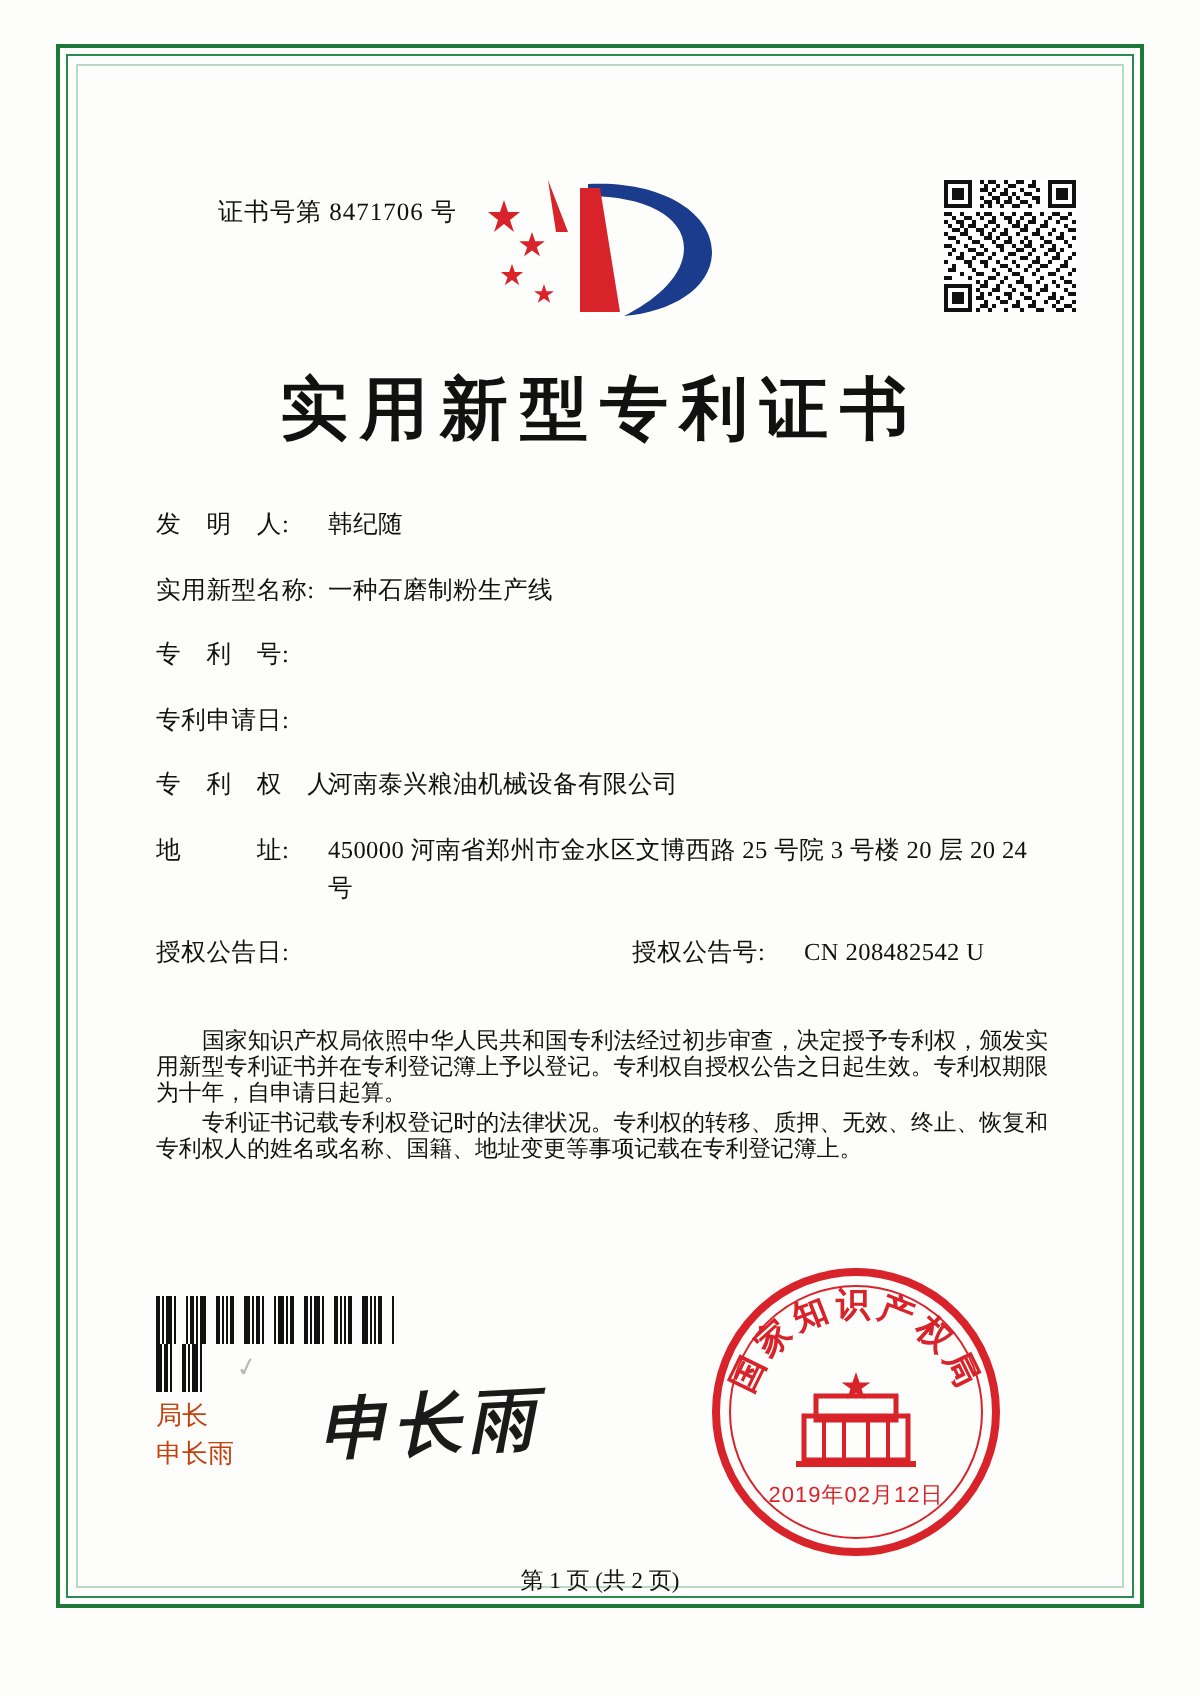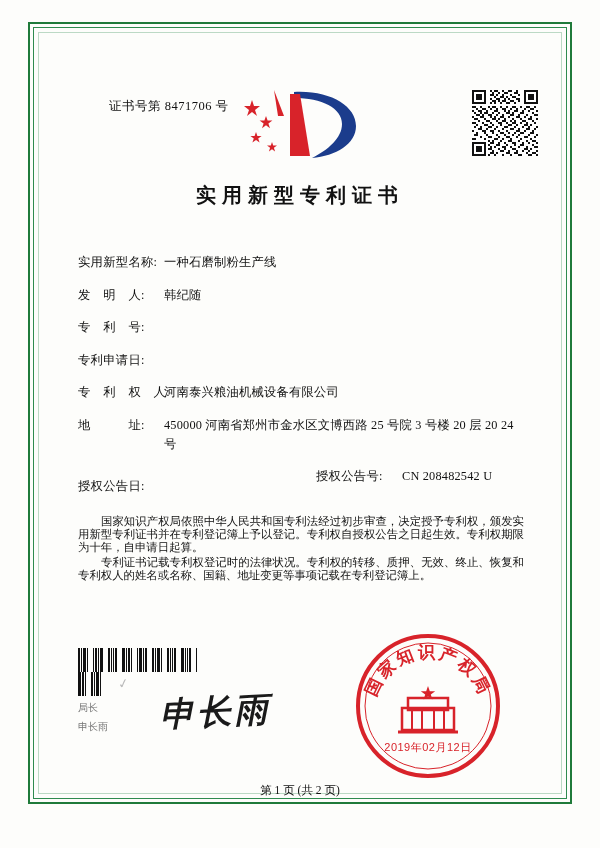--- a/index.html
+++ b/index.html
@@ -78,21 +78,21 @@
     height: 66px;
   }
 
   
   .title {
     position: absolute;
     left: 0;
     right: 0;
     top: 182px;
     text-align: center;
-    font-size: 20px;
+    font-size: 34px;
     font-weight: bold;
     letter-spacing: 6px;
     color: #111;
     font-family: "Liberation Serif", "DejaVu Serif", serif;
   }
 
   
   .fields {
     position: absolute;
     left: 78px;
@@ -116,21 +116,20 @@
   .field-value {
     flex: 1;
     letter-spacing: 0.2px;
   }
   .field-row.double {
     justify-content: flex-start;
   }
   .field-row.double .half-left {
     display: flex;
     width: 238px;
-    margin-top: 10px;
   }
   .field-row.double .half-right {
     display: flex;
     flex: 1;
   }
   .half-right .field-label { width: 86px; }
 
   
   .paragraphs {
     position: absolute;
@@ -161,23 +160,23 @@
     height: 100%;
     margin-right: 1px;
     vertical-align: top;
   }
 
   
   .sig-label {
     position: absolute;
     left: 78px;
     top: 698px;
-    font-size: 10px;
+    font-size: 13px;
     line-height: 19px;
-    color: #737373;
+    color: #c2410c;
   }
   .sig-hand {
     position: absolute;
     left: 160px;
     top: 688px;
     width: 170px;
     height: 52px;
     font-family: "Liberation Serif", "DejaVu Serif", serif;
     font-size: 34px;
     font-style: italic;
@@ -513,26 +512,26 @@
           <rect x="28" y="32" width="2" height="1"></rect>
           <rect x="32" y="32" width="1" height="1"></rect>
       </g>
     </svg>
   </div>
 
   <div class="title">实用新型专利证书</div>
 
   <div class="fields">
     <div class="field-row">
+      <span class="field-label w5">发　明　人:</span>
+      <span class="field-value">韩纪随</span>
+    </div>
+    <div class="field-row">
       <span class="field-label w5">实用新型名称:</span>
       <span class="field-value">一种石磨制粉生产线</span>
-    </div>
-    <div class="field-row">
-      <span class="field-label w5">发　明　人:</span>
-      <span class="field-value">韩纪随</span>
     </div>
     <div class="field-row">
       <span class="field-label w5">专　利　号:</span>
     </div>
     <div class="field-row">
       <span class="field-label w5">专利申请日:</span>
     </div>
     <div class="field-row">
       <span class="field-label w5">专　利　权　人:</span>
       <span class="field-value">河南泰兴粮油机械设备有限公司</span>

